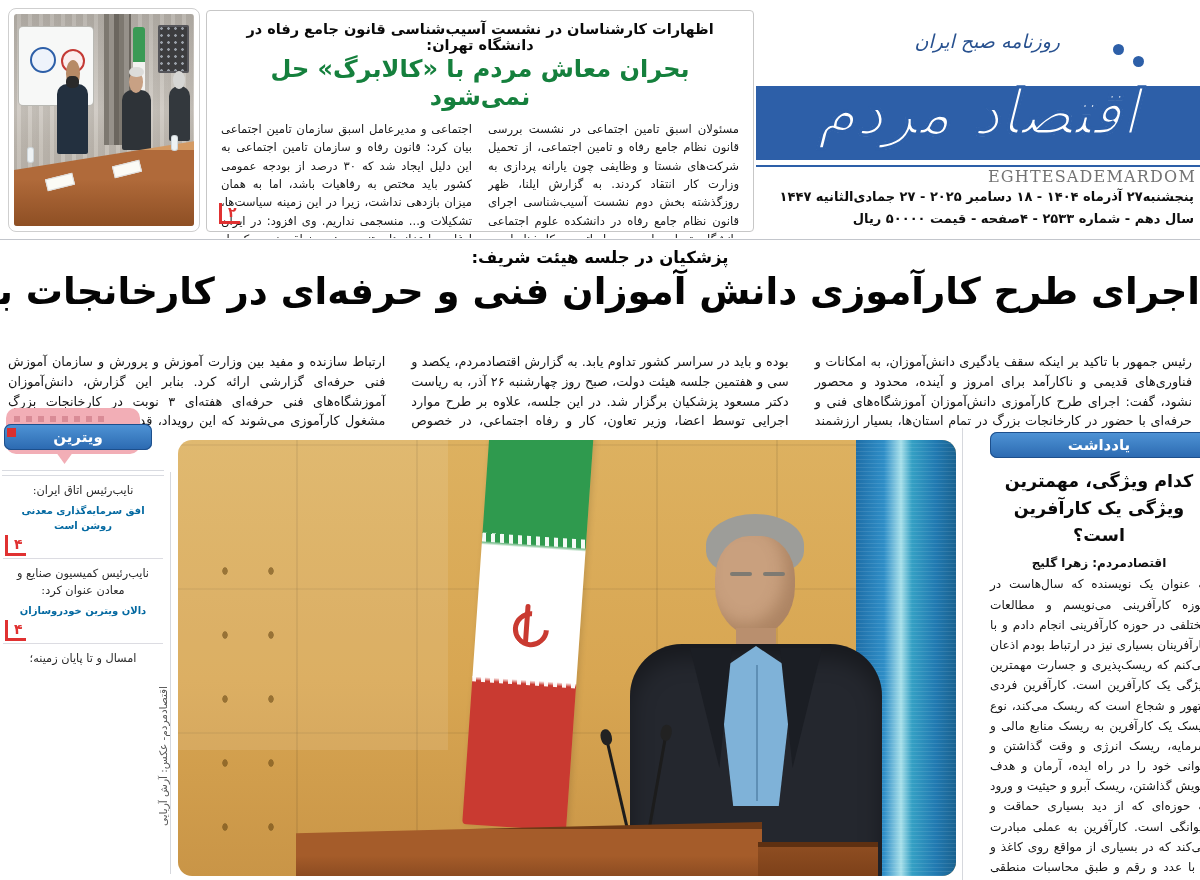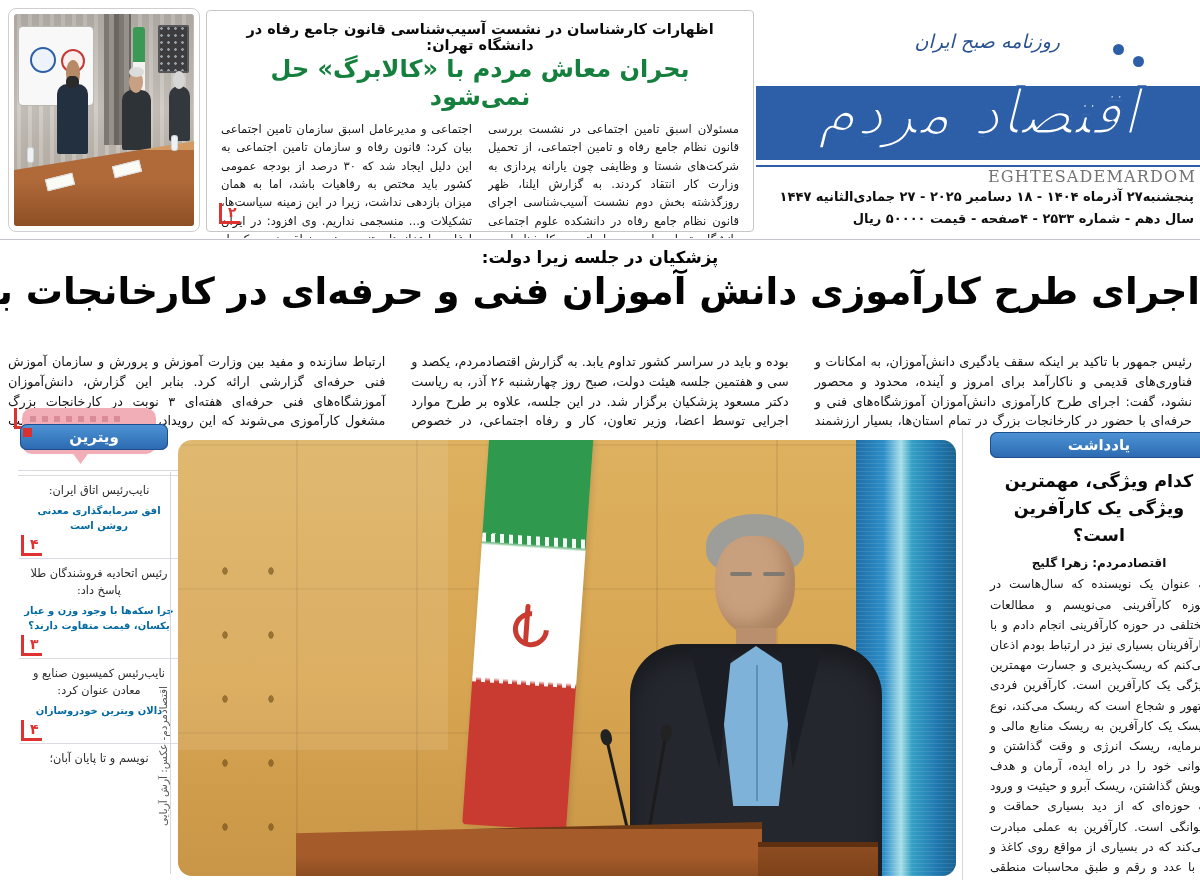--- a/index.html
+++ b/index.html
@@ -71,21 +71,21 @@
     letter-spacing:-1px;white-space:nowrap;color:#040404;}
   .lead-body{position:absolute;top:352px;right:8px;left:8px;height:86px;columns:3;column-gap:26px;
     font-size:12.8px;line-height:1.55;text-align:justify;overflow:hidden;color:#141414;column-fill:auto;}
   .lead-mark{position:absolute;top:408px;left:14px;}
 
   
   .pmark{display:inline-block;color:#e03131;font-weight:bold;font-size:14px;line-height:1;
     padding:2px 3px 2px 6px;border-left:3px solid #e03131;border-bottom:3px solid #e03131;}
 
   
-  .sidebar{position:absolute;left:0;top:408px;width:166px;height:408px;overflow:hidden;text-align:center;padding-left:16px;}
+  .sidebar{position:absolute;left:0;top:408px;width:166px;height:408px;overflow:hidden;text-align:center;}
   .vit-wrap{position:relative;height:58px;}
   .vit-pink{position:absolute;left:6px;right:26px;top:0;height:46px;background:#f2aeb6;border-radius:10px;}
   .vit-pink::after{content:"";position:absolute;left:34%;bottom:-10px;width:26px;height:18px;background:#f2aeb6;
     clip-path:polygon(0 0,100% 0,50% 100%);}
   .vit-ticks{position:absolute;left:14px;right:60px;top:8px;height:6px;
     background:repeating-linear-gradient(90deg,#d98b96 0 6px,transparent 6px 12px);}
   .vit-band{position:absolute;left:4px;right:14px;top:16px;height:26px;border-radius:7px;
     background:linear-gradient(180deg,#4f94d6,#2b69b0);box-shadow:inset 0 0 0 1px #1d4f8c;}
   .vit-band span{color:#fff;font-weight:bold;font-size:15px;line-height:26px;}
   .vit-sq{position:absolute;left:7px;top:20px;width:9px;height:9px;background:#d93030;}
@@ -205,21 +205,21 @@
     <div class="mh-dot" style="top:56px;right:56px;"></div>
     <div class="mh-dot" style="top:44px;right:76px;"></div>
     <div class="mh-logo">اقتصاد مردم</div>
     <div class="mh-en">EGHTESADEMARDOM</div>
     <div class="mh-date1">پنجشنبه۲۷ آذرماه ۱۴۰۴ - ۱۸ دسامبر ۲۰۲۵ - ۲۷ جمادی‌الثانیه ۱۴۴۷</div>
     <div class="mh-date2">سال دهم - شماره ۲۵۳۳ - ۴صفحه - قیمت ۵۰۰۰۰ ریال</div>
   </div>
 
   <div class="hr-top"></div>
 
-  <div class="lead-kicker">پزشکیان در جلسه زیرا دولت:</div>
+  <div class="lead-kicker">پزشکیان در جلسه هیئت شریف:</div>
   <div class="lead-headline">اجرای طرح کارآموزی دانش آموزان فنی و حرفه‌ای در کارخانجات بسیار ارزشمند است</div>
   <div class="lead-body">رئیس جمهور با تاکید بر اینکه سقف یادگیری دانش‌آموزان، به امکانات و فناوری‌های قدیمی و ناکارآمد برای امروز و آینده، محدود و محصور نشود، گفت: اجرای طرح کارآموزی دانش‌آموزان آموزشگاه‌های فنی و حرفه‌ای با حضور در کارخانجات بزرگ در تمام استان‌ها، بسیار ارزشمند بوده و باید در سراسر کشور تداوم یابد. به گزارش اقتصادمردم، یکصد و سی و هفتمین جلسه هیئت دولت، صبح روز چهارشنبه ۲۶ آذر، به ریاست دکتر مسعود پزشکیان برگزار شد. در این جلسه، علاوه بر طرح موارد اجرایی توسط اعضا، وزیر تعاون، کار و رفاه اجتماعی، در خصوص ارتباط سازنده و مفید بین وزارت آموزش و پرورش و سازمان آموزش فنی حرفه‌ای گزارشی ارائه کرد. بنابر این گزارش، دانش‌آموزان آموزشگاه‌های فنی حرفه‌ای هفته‌ای ۳ نوبت در کارخانجات بزرگ مشغول کارآموزی می‌شوند که این رویداد، قدم مهمی در مسیر کسب مهارت و پرورش نیروهای انسانی ماهر در مدارس محسوب می‌شود. رئیس جمهور نیز در این باره، با تأکید بر اهمیت ارتقای سطح علمی و مهارتی دانش‌آموزان سراسر کشور، اظهار داشت: سقف یادگیری دانش‌آموزان به...</div>
   <span class="pmark lead-mark">۲</span>
 
   <div class="sidebar">
     <div class="vit-wrap">
       <div class="vit-pink"></div>
       <div class="vit-ticks"></div>
       <div class="vit-band">
         <span>ویترین</span>
@@ -227,31 +227,26 @@
       <div class="vit-sq"></div>
     </div>
     <div class="vit-rules"></div>
 
     <div class="v-item">
       <div class="v-kicker">نایب‌رئیس اتاق ایران:</div>
       <div class="v-headline">افق سرمایه‌گذاری معدنی روشن است</div>
       <div class="v-markrow"><span class="pmark">۴</span></div>
     </div>
     <div class="v-item">
-      <div class="v-kicker">رئیس اتحادیه فروشندگان طلا پاسخ داد:</div>
-      <div class="v-headline">چرا سکه‌ها با وجود وزن و عیار یکسان، قیمت متفاوت دارند؟</div>
-      <div class="v-markrow"><span class="pmark">۳</span></div>
-    </div>
-    <div class="v-item">
       <div class="v-kicker">نایب‌رئیس کمیسیون صنایع و معادن عنوان کرد:</div>
       <div class="v-headline">دالان ویترین خودروسازان</div>
       <div class="v-markrow"><span class="pmark">۴</span></div>
     </div>
     <div class="v-item">
-      <div class="v-kicker">نویسم و تا پایان آبان؛</div>
+      <div class="v-kicker">امسال و تا پایان زمینه؛</div>
 
     </div>
 
   </div>
 
   <div class="vdiv-side"></div>
   <div class="vdiv-note"></div>
 
   <div class="photo-main">
     <div class="ph-seams"></div>

